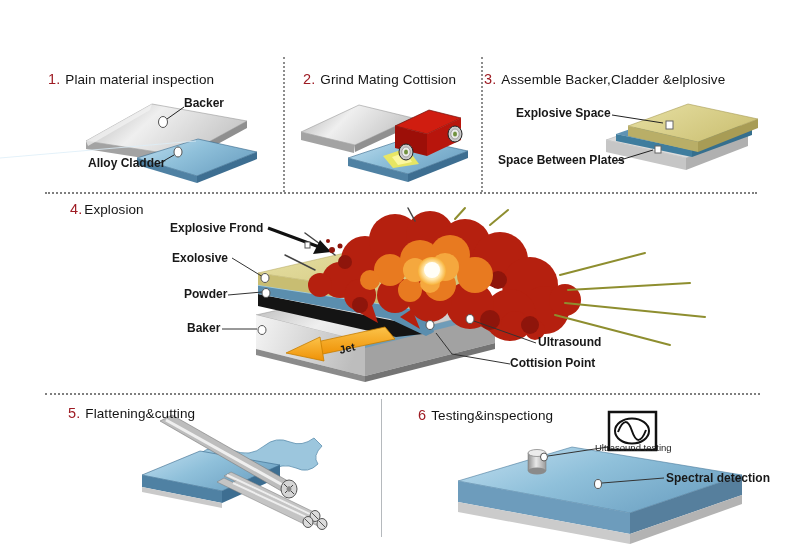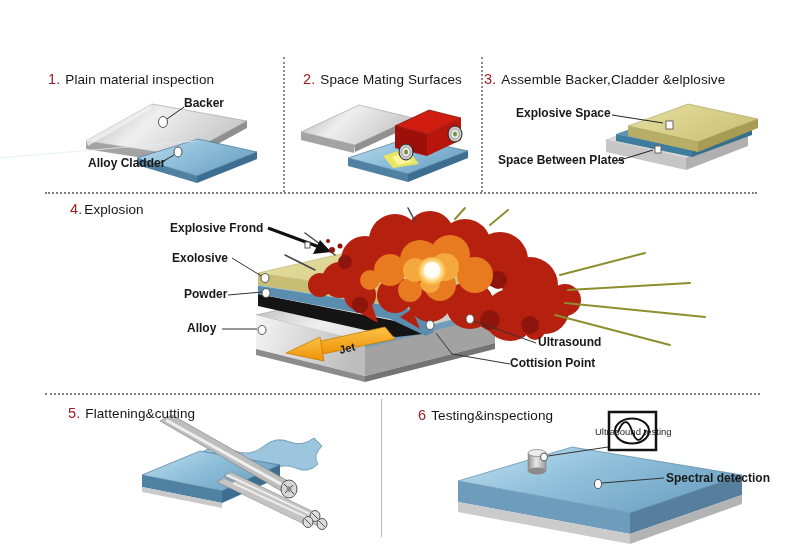--- a/index.html
+++ b/index.html
@@ -313,21 +313,21 @@
   <div class="divider vdot" style="left:283px;top:57px;height:135px"></div>
   <div class="divider vdot" style="left:481px;top:57px;height:135px"></div>
   <div class="divider hdot" style="left:45px;top:192px;width:712px"></div>
   <div class="divider hdot" style="left:45px;top:393px;width:715px"></div>
   <div class="divider vlight" style="left:381px;top:399px;height:138px"></div>
 
   <div class="step-title" style="left:48px;top:71px">
     <span class="step-num">1.</span><span>Plain material inspection</span>
   </div>
   <div class="step-title" style="left:303px;top:71px">
-    <span class="step-num">2.</span><span>Space Mating Surfaces</span>
+    <span class="step-num">2.</span><span>Grind Mating Cottision</span>
   </div>
   <div class="step-title" style="left:484px;top:71px">
     <span class="step-num">3.</span><span>Assemble Backer,Cladder &amp;elplosive</span>
   </div>
   <div class="step-title tight" style="left:70px;top:201px">
     <span class="step-num">4.</span><span>Explosion</span>
   </div>
   <div class="step-title" style="left:68px;top:405px">
     <span class="step-num">5.</span><span>Flattening&amp;cutting</span>
   </div>
@@ -337,20 +337,20 @@
 
   <div class="lbl" style="left:184px;top:96px">Backer</div>
   <div class="lbl" style="left:88px;top:156px">Alloy Cladder</div>
 
   <div class="lbl" style="left:516px;top:106px">Explosive Space</div>
   <div class="lbl" style="left:498px;top:153px">Space Between Plates</div>
 
   <div class="lbl" style="left:170px;top:221px">Explosive Frond</div>
   <div class="lbl" style="left:172px;top:251px">Exolosive</div>
   <div class="lbl" style="left:184px;top:287px">Powder</div>
-  <div class="lbl" style="left:187px;top:321px">Alloy</div>
+  <div class="lbl" style="left:187px;top:321px">Baker</div>
   <div class="lbl" style="left:538px;top:335px">Ultrasound</div>
   <div class="lbl" style="left:510px;top:356px">Cottision Point</div>
 
-  <div class="lbl lbl-sm" style="left:595px;top:426px">Ultrasound testing</div>
+  <div class="lbl lbl-sm" style="left:595px;top:442px">Ultrasound testing</div>
   <div class="lbl" style="left:666px;top:471px">Spectral detection</div>
 
 </div>
 
 </body></html>

